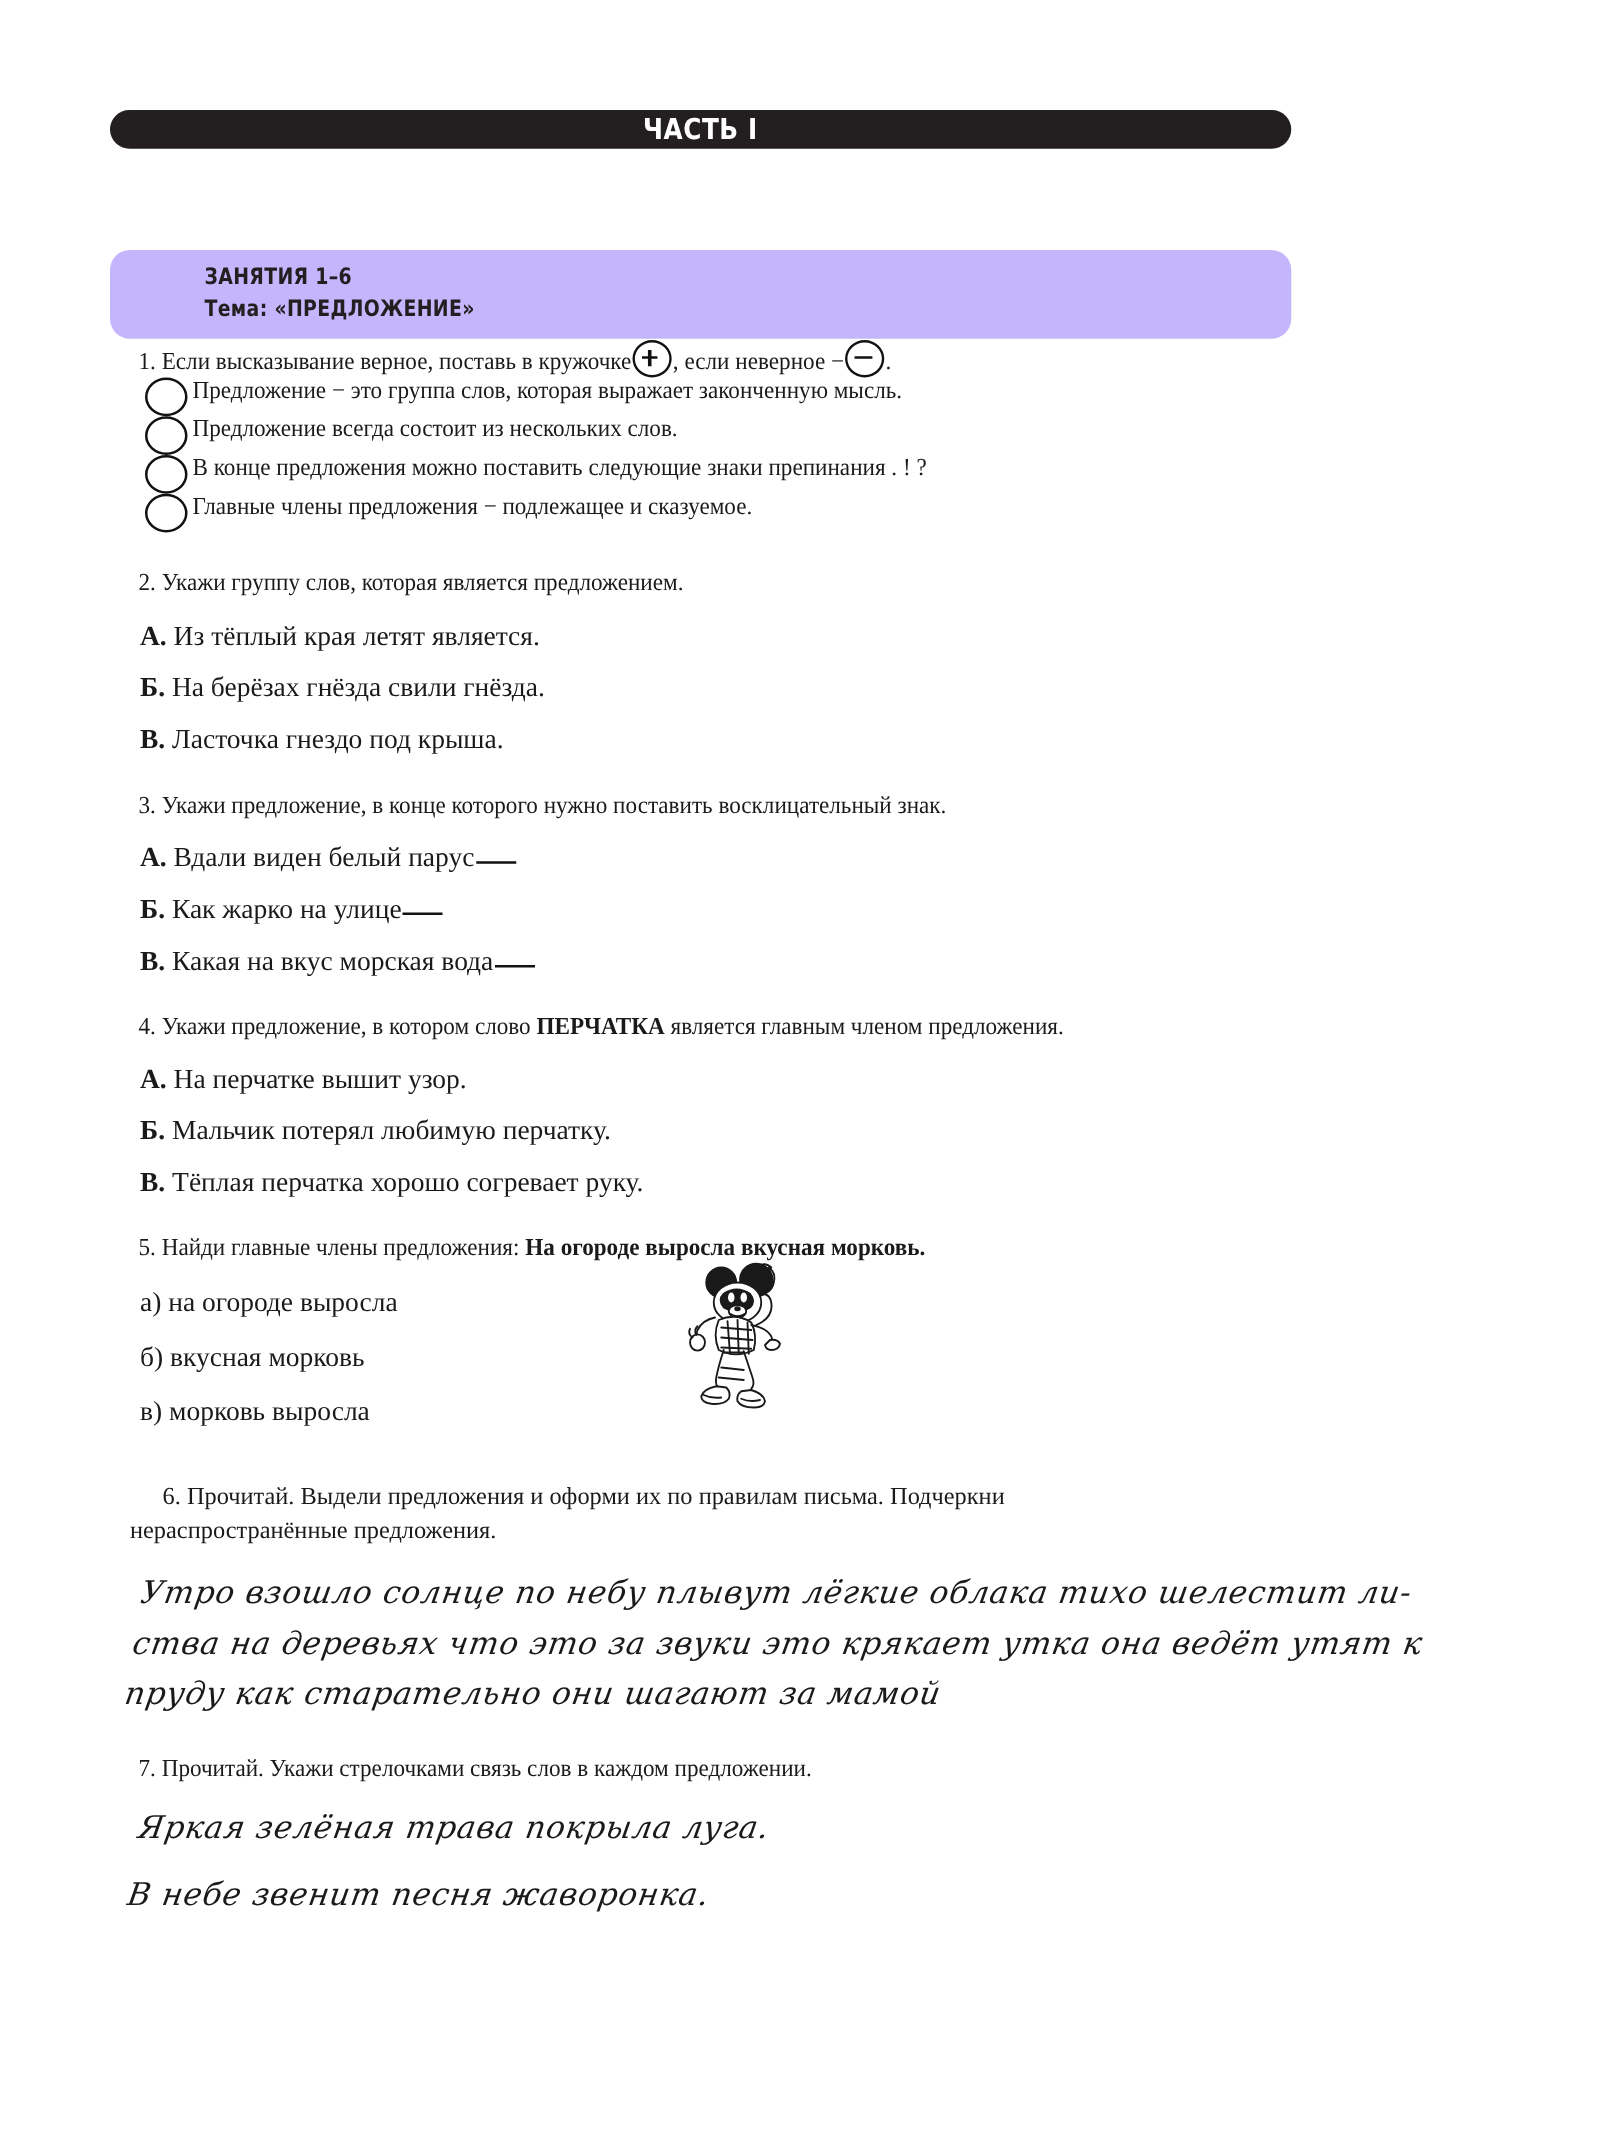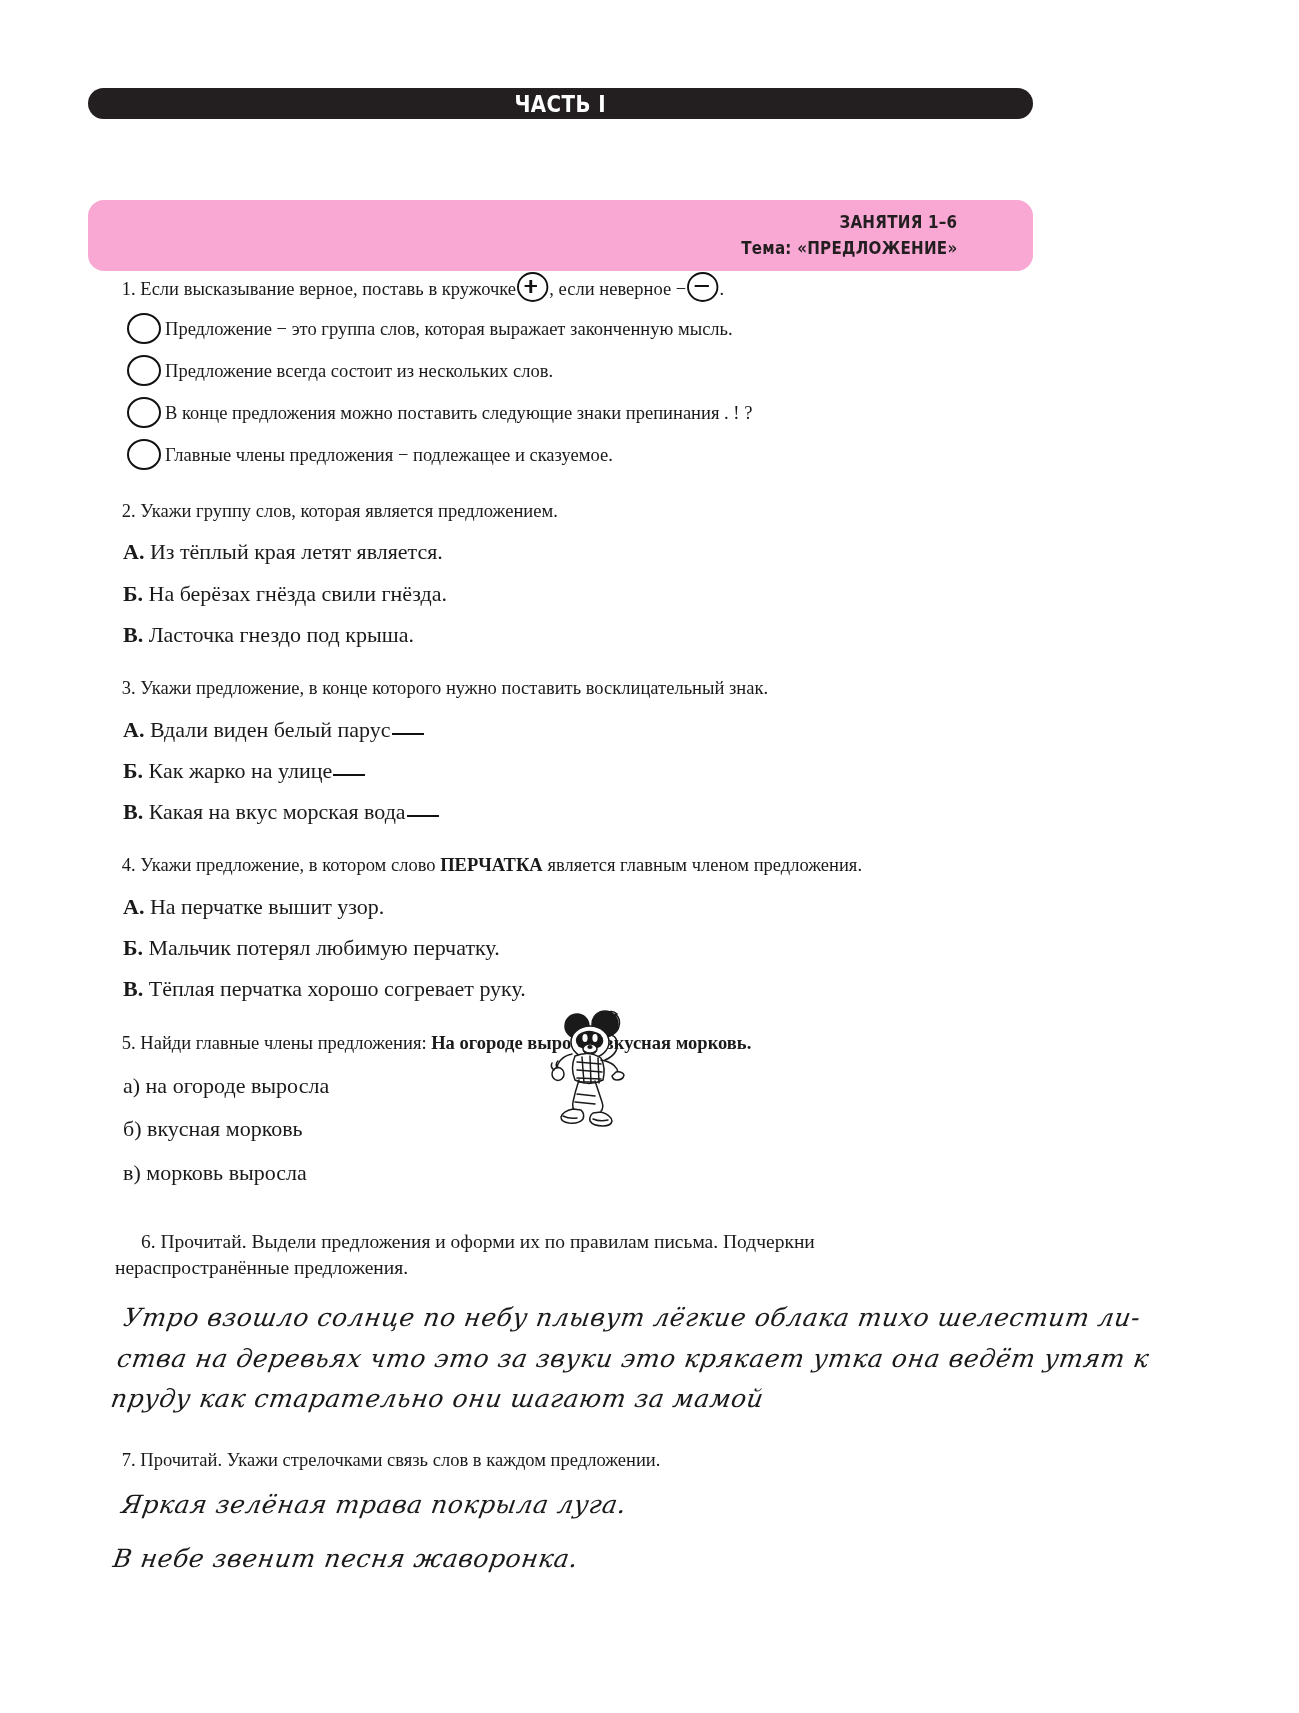--- a/index.html
+++ b/index.html
@@ -47,23 +47,23 @@
     transform: scaleX(0.86);
   }
 
   
   .lesson-box {
     position: absolute;
     left: 88px;
     top: 200px;
     width: 945px;
     padding: 11px 0 13px 0;
-    background: #f9a8d4;
+    background: #c4b5fd;
     border-radius: 16px;
-    text-align: right;
+    text-align: left;
   }
   .lesson-box .line1 {
     font-family: "DejaVu Sans", sans-serif;
     font-weight: bold;
     font-size: 18px;
     color: #231f20;
     transform: scaleX(0.84);
     letter-spacing: 0.3px;
   }
   .lesson-box .line2 {
@@ -72,42 +72,41 @@
     font-size: 18px;
     color: #231f20;
     margin-top: 5px;
     transform: scaleX(0.84);
     letter-spacing: 0.3px;
   }
 
   
   .content {
     position: absolute;
-    left: 99px;
+    left: 88px;
     top: 272px;
     width: 960px;
   }
 
   .q-prompt {
     font-size: 19.5px;
     line-height: 1.3;
     margin: 0;
     padding: 0 0 0 24px;
     transform: scaleX(0.95);
     transform-origin: left center;
     white-space: nowrap;
   }
 
   .spacer-lg { height: 28px; }
 
   
   .stmt {
     display: flex;
-    align-items: center;
-    margin-top: 11px;
+    align-items: flex-start;
     padding-left: 28px;
   }
   .circle-blank {
     flex: 0 0 auto;
     width: 30px;
     height: 27px;
     border: 2px solid #111;
     border-radius: 50%;
     margin-right: 4px;
     background: #fff;

